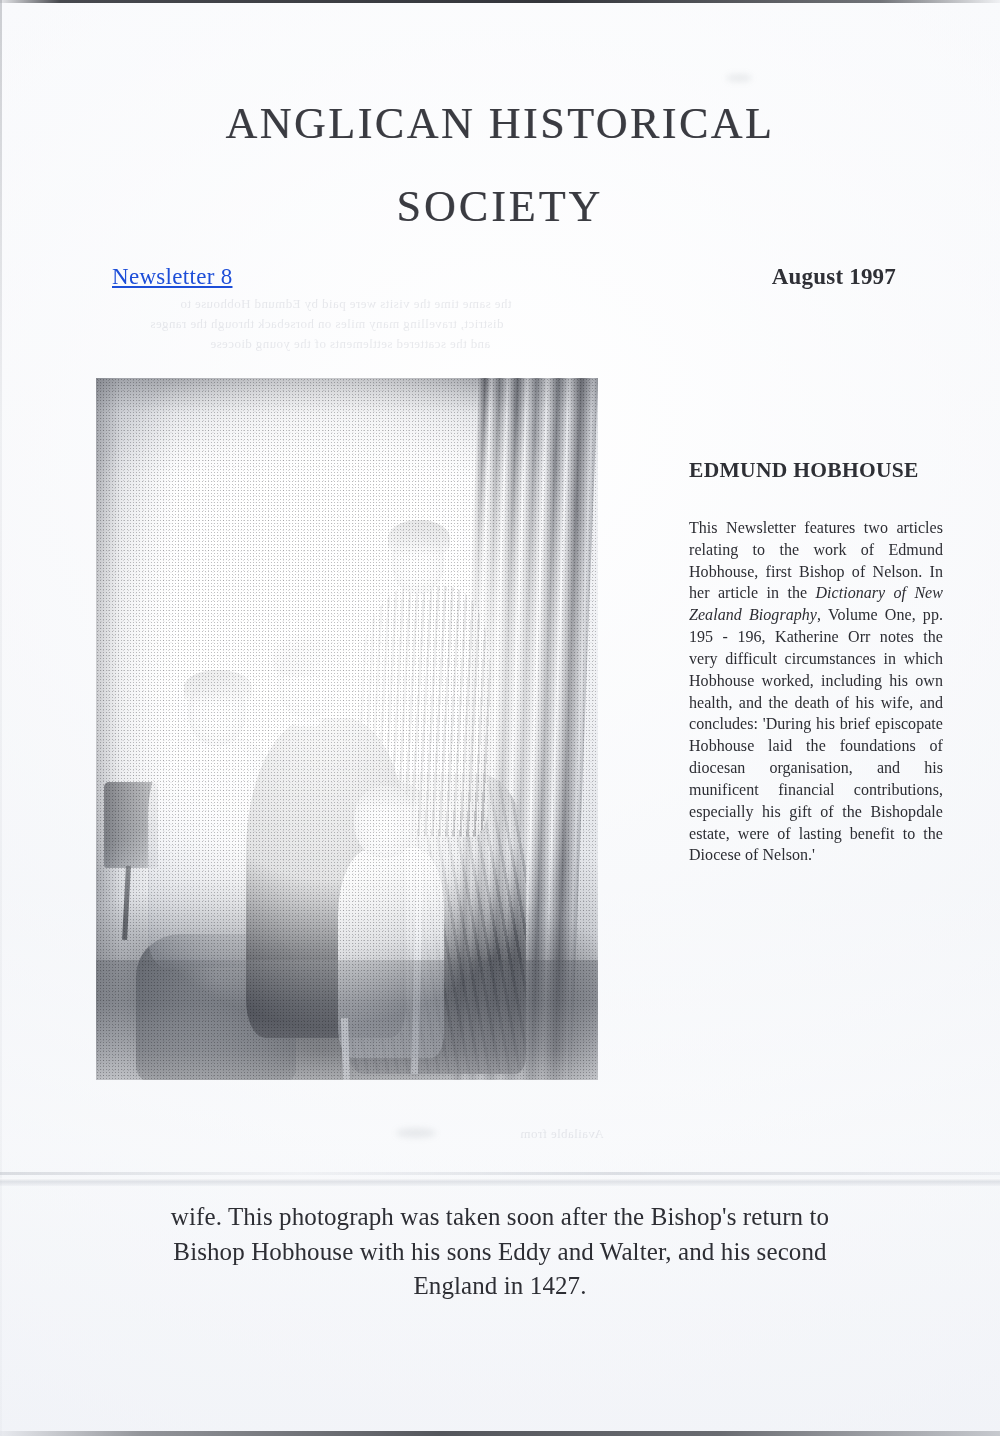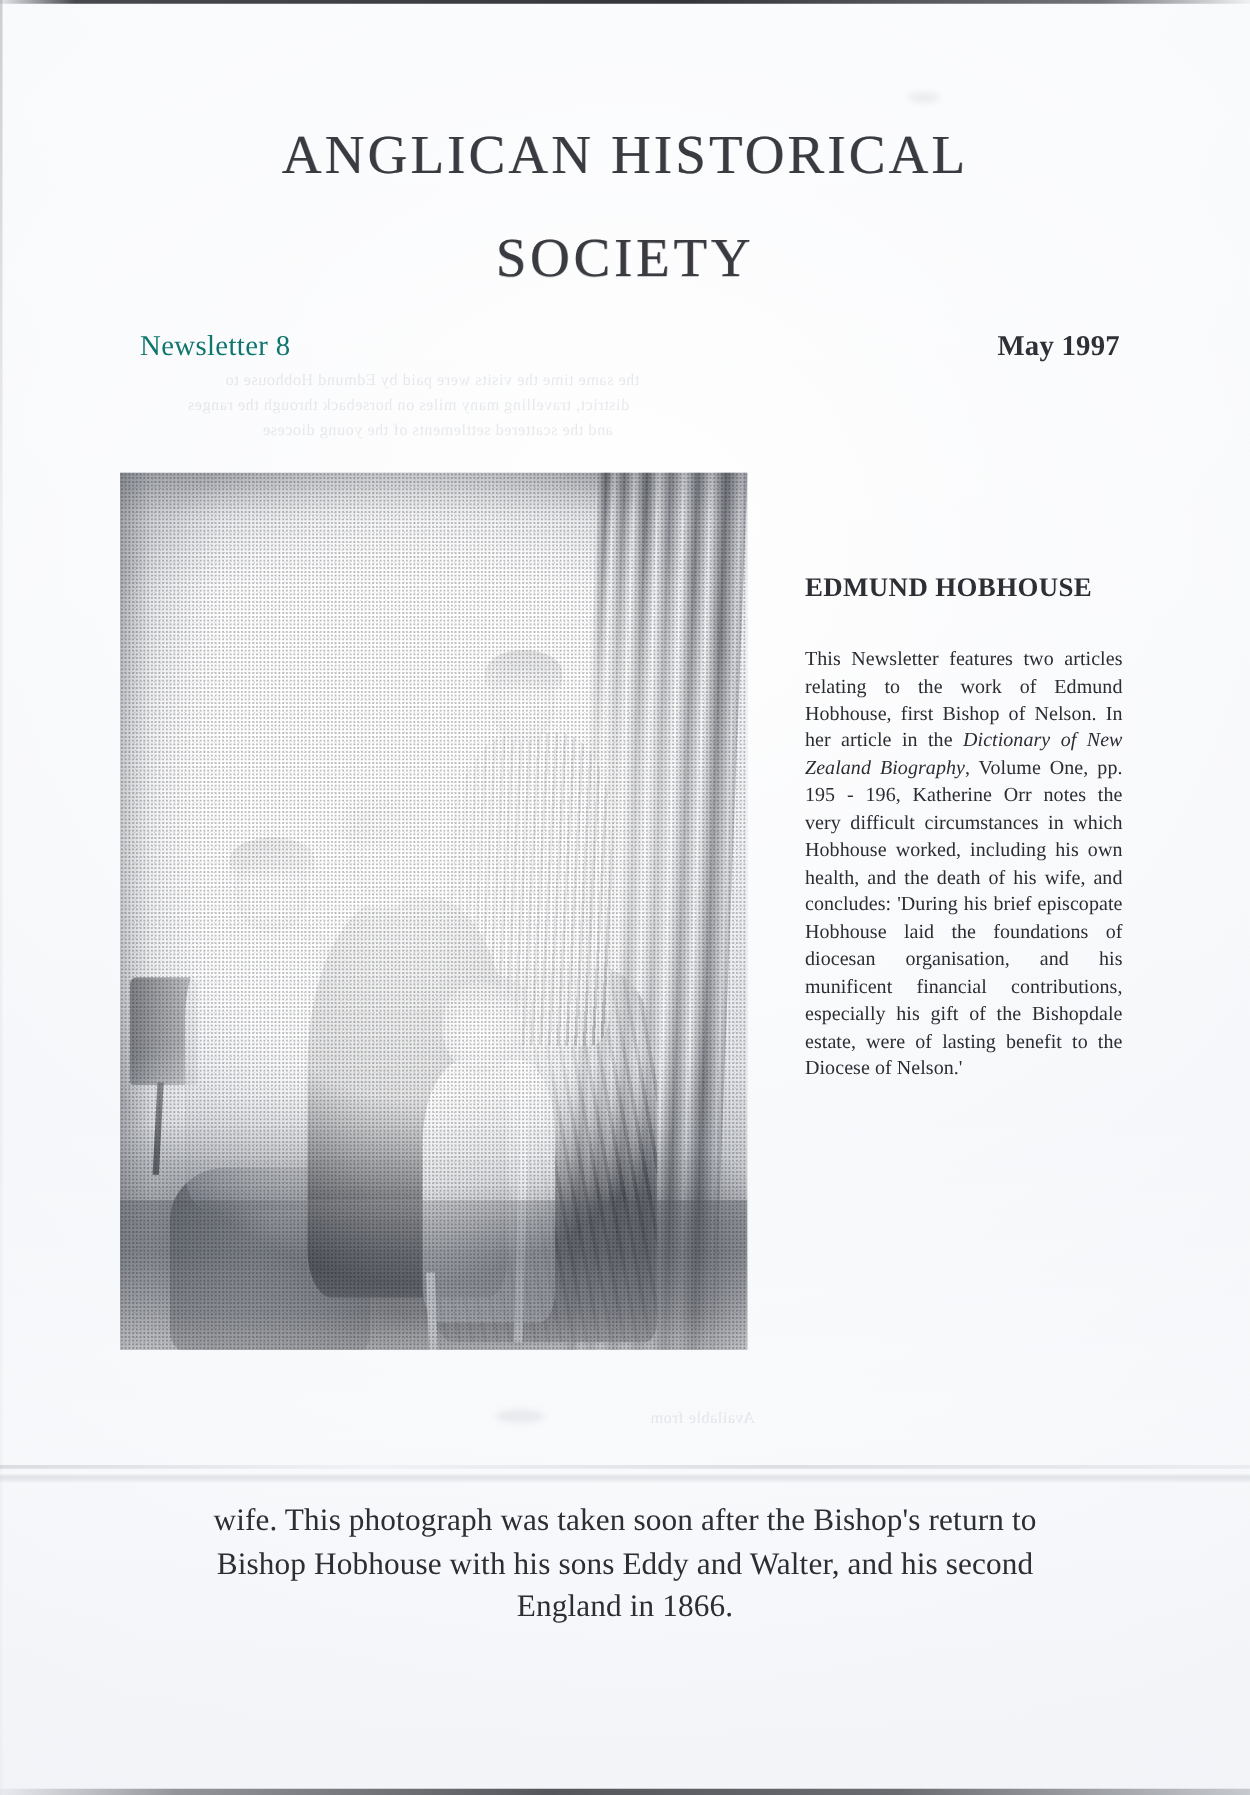--- a/index.html
+++ b/index.html
@@ -104,22 +104,23 @@
     position: absolute;
     left: 112px;
     top: 264px;
     width: 784px;
     display: flex;
     justify-content: space-between;
     align-items: baseline;
   }
   .issue-label {
     font-size: 23px;
-    color: #0f766e;
+    color: #1d4ed8;
     letter-spacing: 0.3px;
+    text-decoration: underline;
   }
   .issue-date {
     font-size: 23px;
     font-weight: bold;
     color: #2f3036;
     letter-spacing: 0.2px;
   }
 
   
   .photo {
@@ -349,21 +350,21 @@
     position: absolute;
     left: 28px; top: 488px;
     width: 5px; height: 74px;
     background: rgba(60,63,70,0.7);
     transform: rotate(3deg);
   }
 
   
   .article {
     position: absolute;
-    left: 644px;
+    left: 689px;
     top: 458px;
     width: 254px;
   }
   .article-heading {
     font-size: 21.5px;
     font-weight: bold;
     letter-spacing: 0.3px;
     color: #2e2f35;
     text-align: left;
     margin: 0 0 34px 0;
@@ -423,21 +424,21 @@
   <div class="smudge" style="left:726px; top:74px; width:26px; height:8px;"></div>
   <div class="smudge" style="left:396px; top:1128px; width:40px; height:10px;"></div>
 
   <div class="masthead">
     <div class="masthead-line">ANGLICAN HISTORICAL</div>
     <div class="masthead-line second">SOCIETY</div>
   </div>
 
   <div class="issue-row">
     <div class="issue-label">Newsletter 8</div>
-    <div class="issue-date">May 1997</div>
+    <div class="issue-date">August 1997</div>
   </div>
 
   <div class="photo">
     <div class="photo-inner">
       <div class="curtain"></div>
       <div class="curtain-shade"></div>
 
       <div class="table-object"></div>
       <div class="table-leg"></div>
 
@@ -475,16 +476,16 @@
     <h2 class="article-heading">EDMUND HOBHOUSE</h2>
     <p class="article-body"><span>This Newsletter features two articles relating to the work of Edmund Hobhouse, first Bishop of Nelson.  In her article in the </span><em>Dictionary of New Zealand Biography</em><span>, Volume One, pp. 195 - 196, Katherine Orr notes the very difficult circumstances in which Hobhouse worked, including his own health, and the death of his wife, and concludes: 'During his brief episcopate Hobhouse laid the foundations of diocesan organisation, and his munificent financial contributions, especially his gift of the Bishopdale estate, were of lasting benefit to the Diocese of Nelson.'</span></p>
   </div>
 
   <div class="fold-crease upper"></div>
   <div class="fold-crease"></div>
 
   <div class="caption">
     <div>wife.  This photograph was taken soon after the Bishop's return to</div>
     <div>Bishop Hobhouse with his sons Eddy and Walter, and his second</div>
-    <div>England in 1866.</div>
+    <div>England in 1427.</div>
   </div>
 
 </div>
 
 </body></html>

